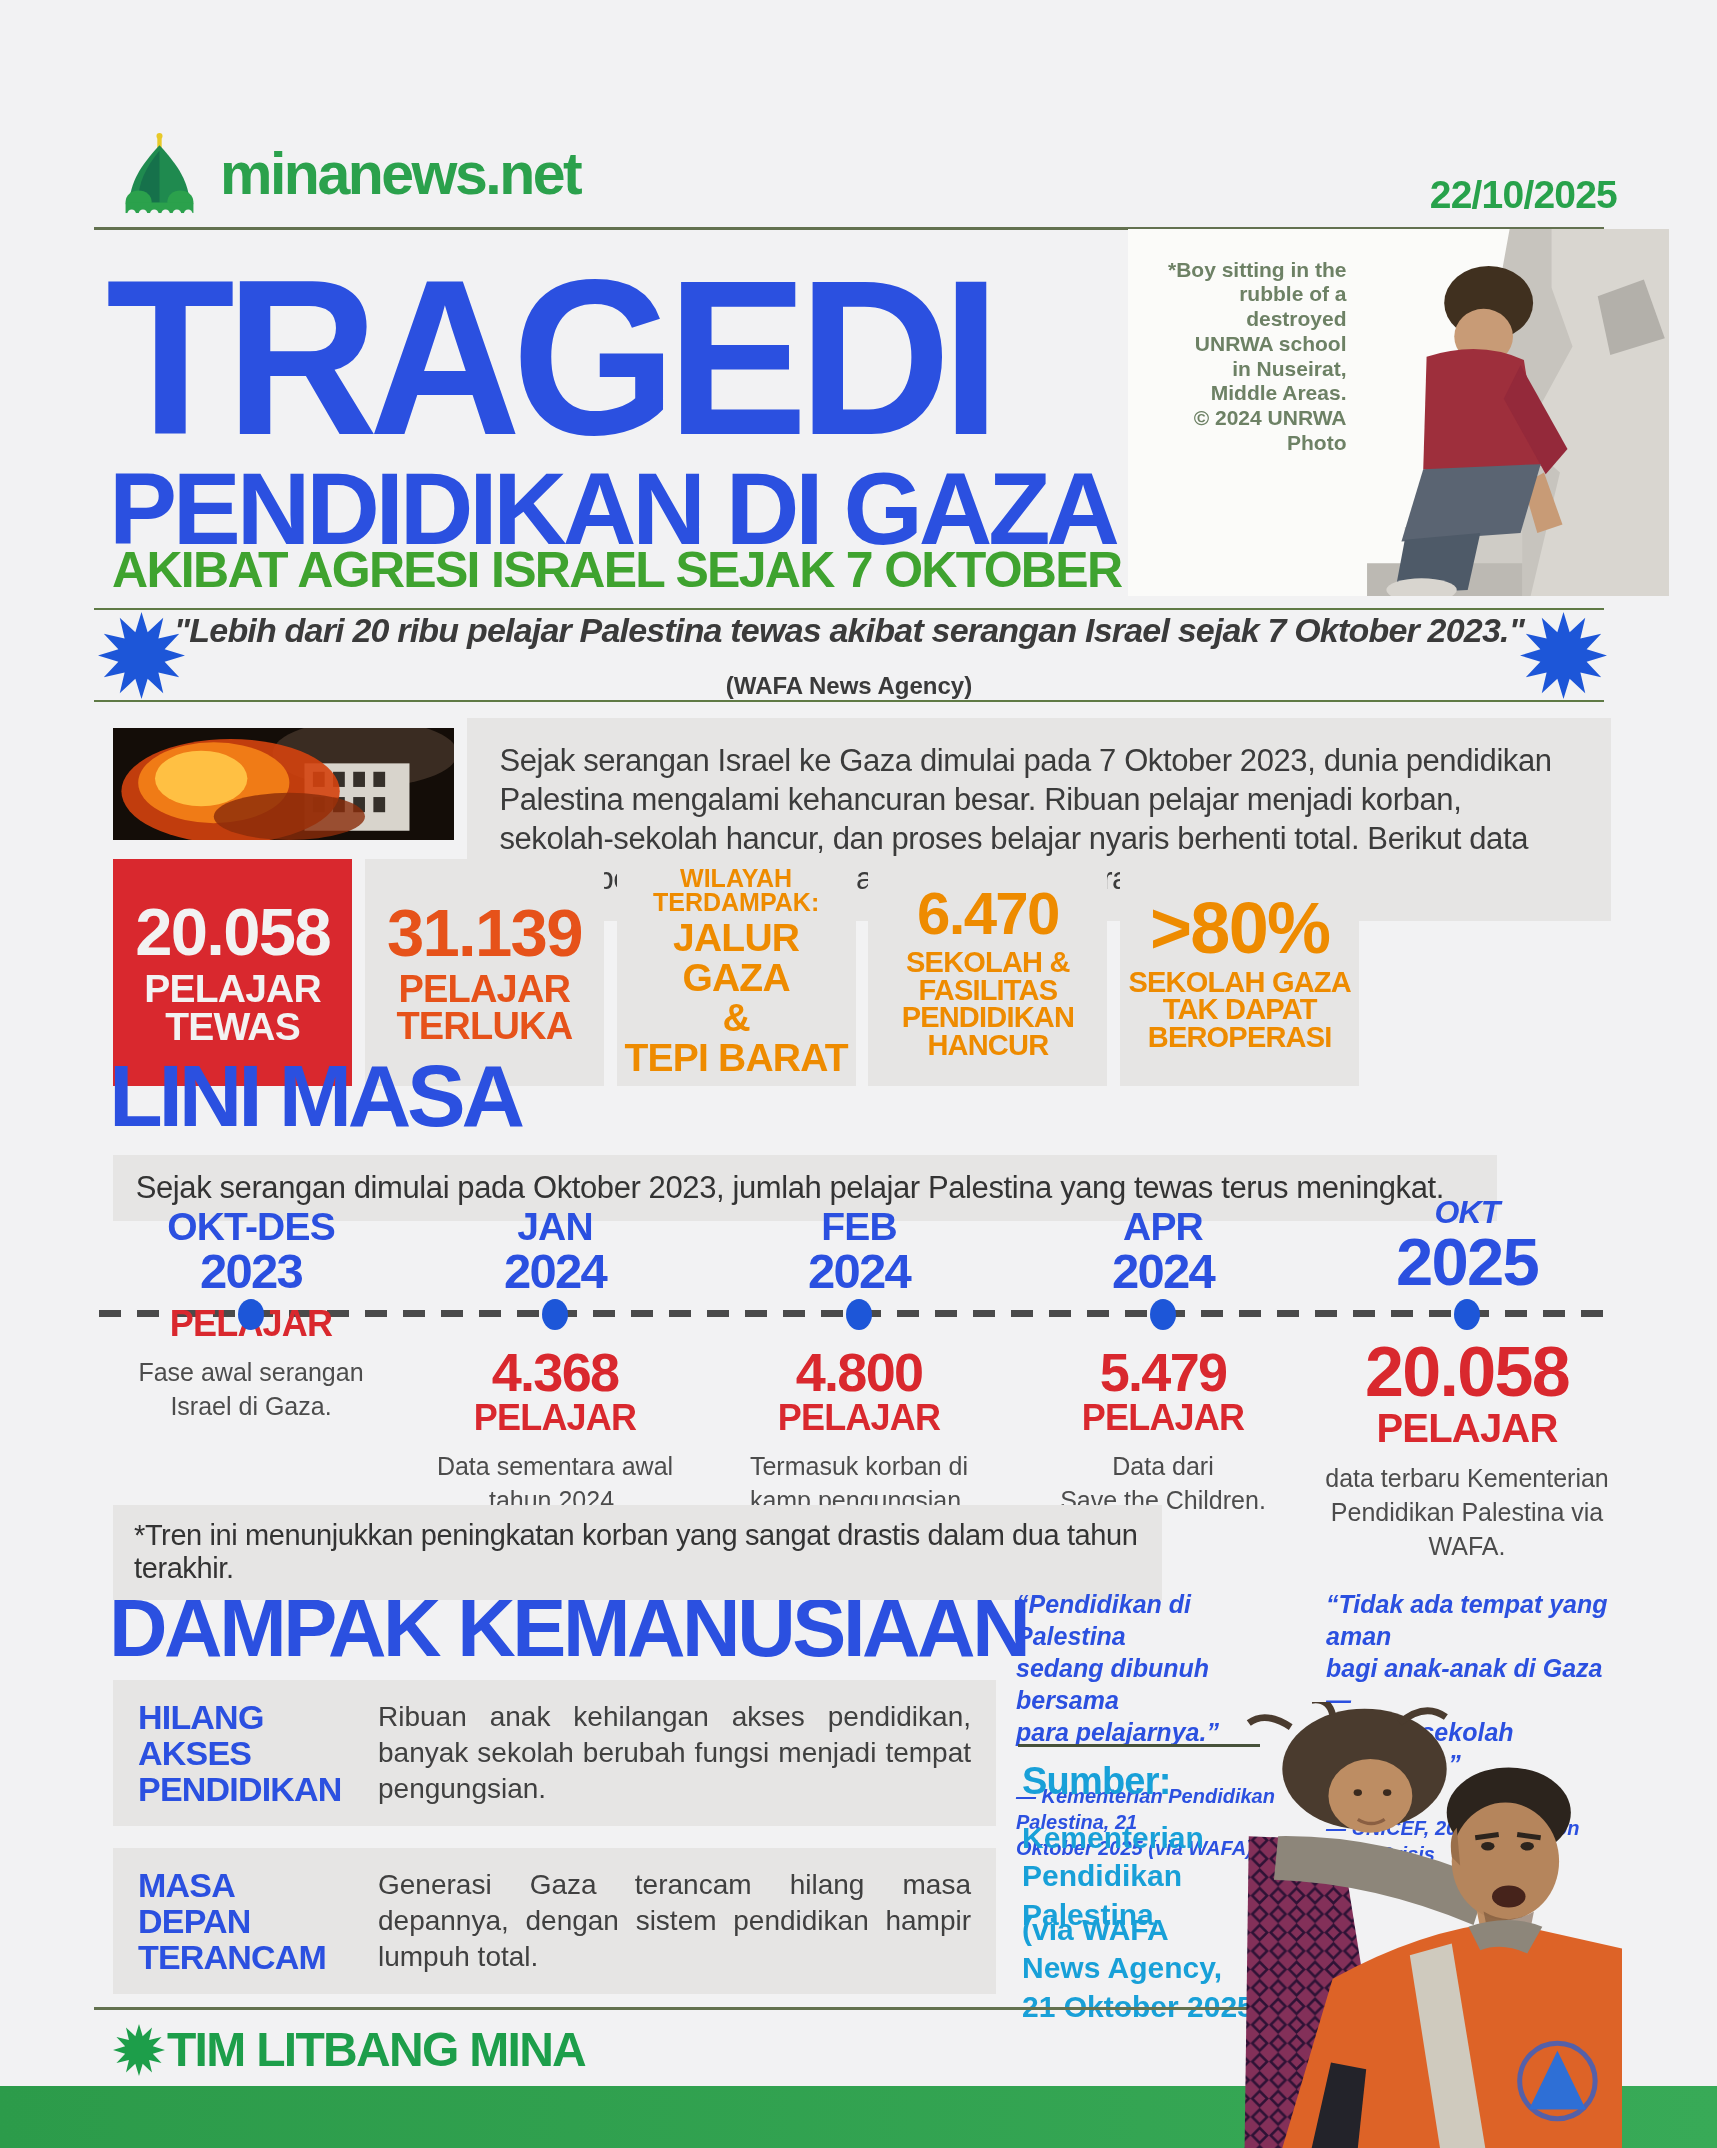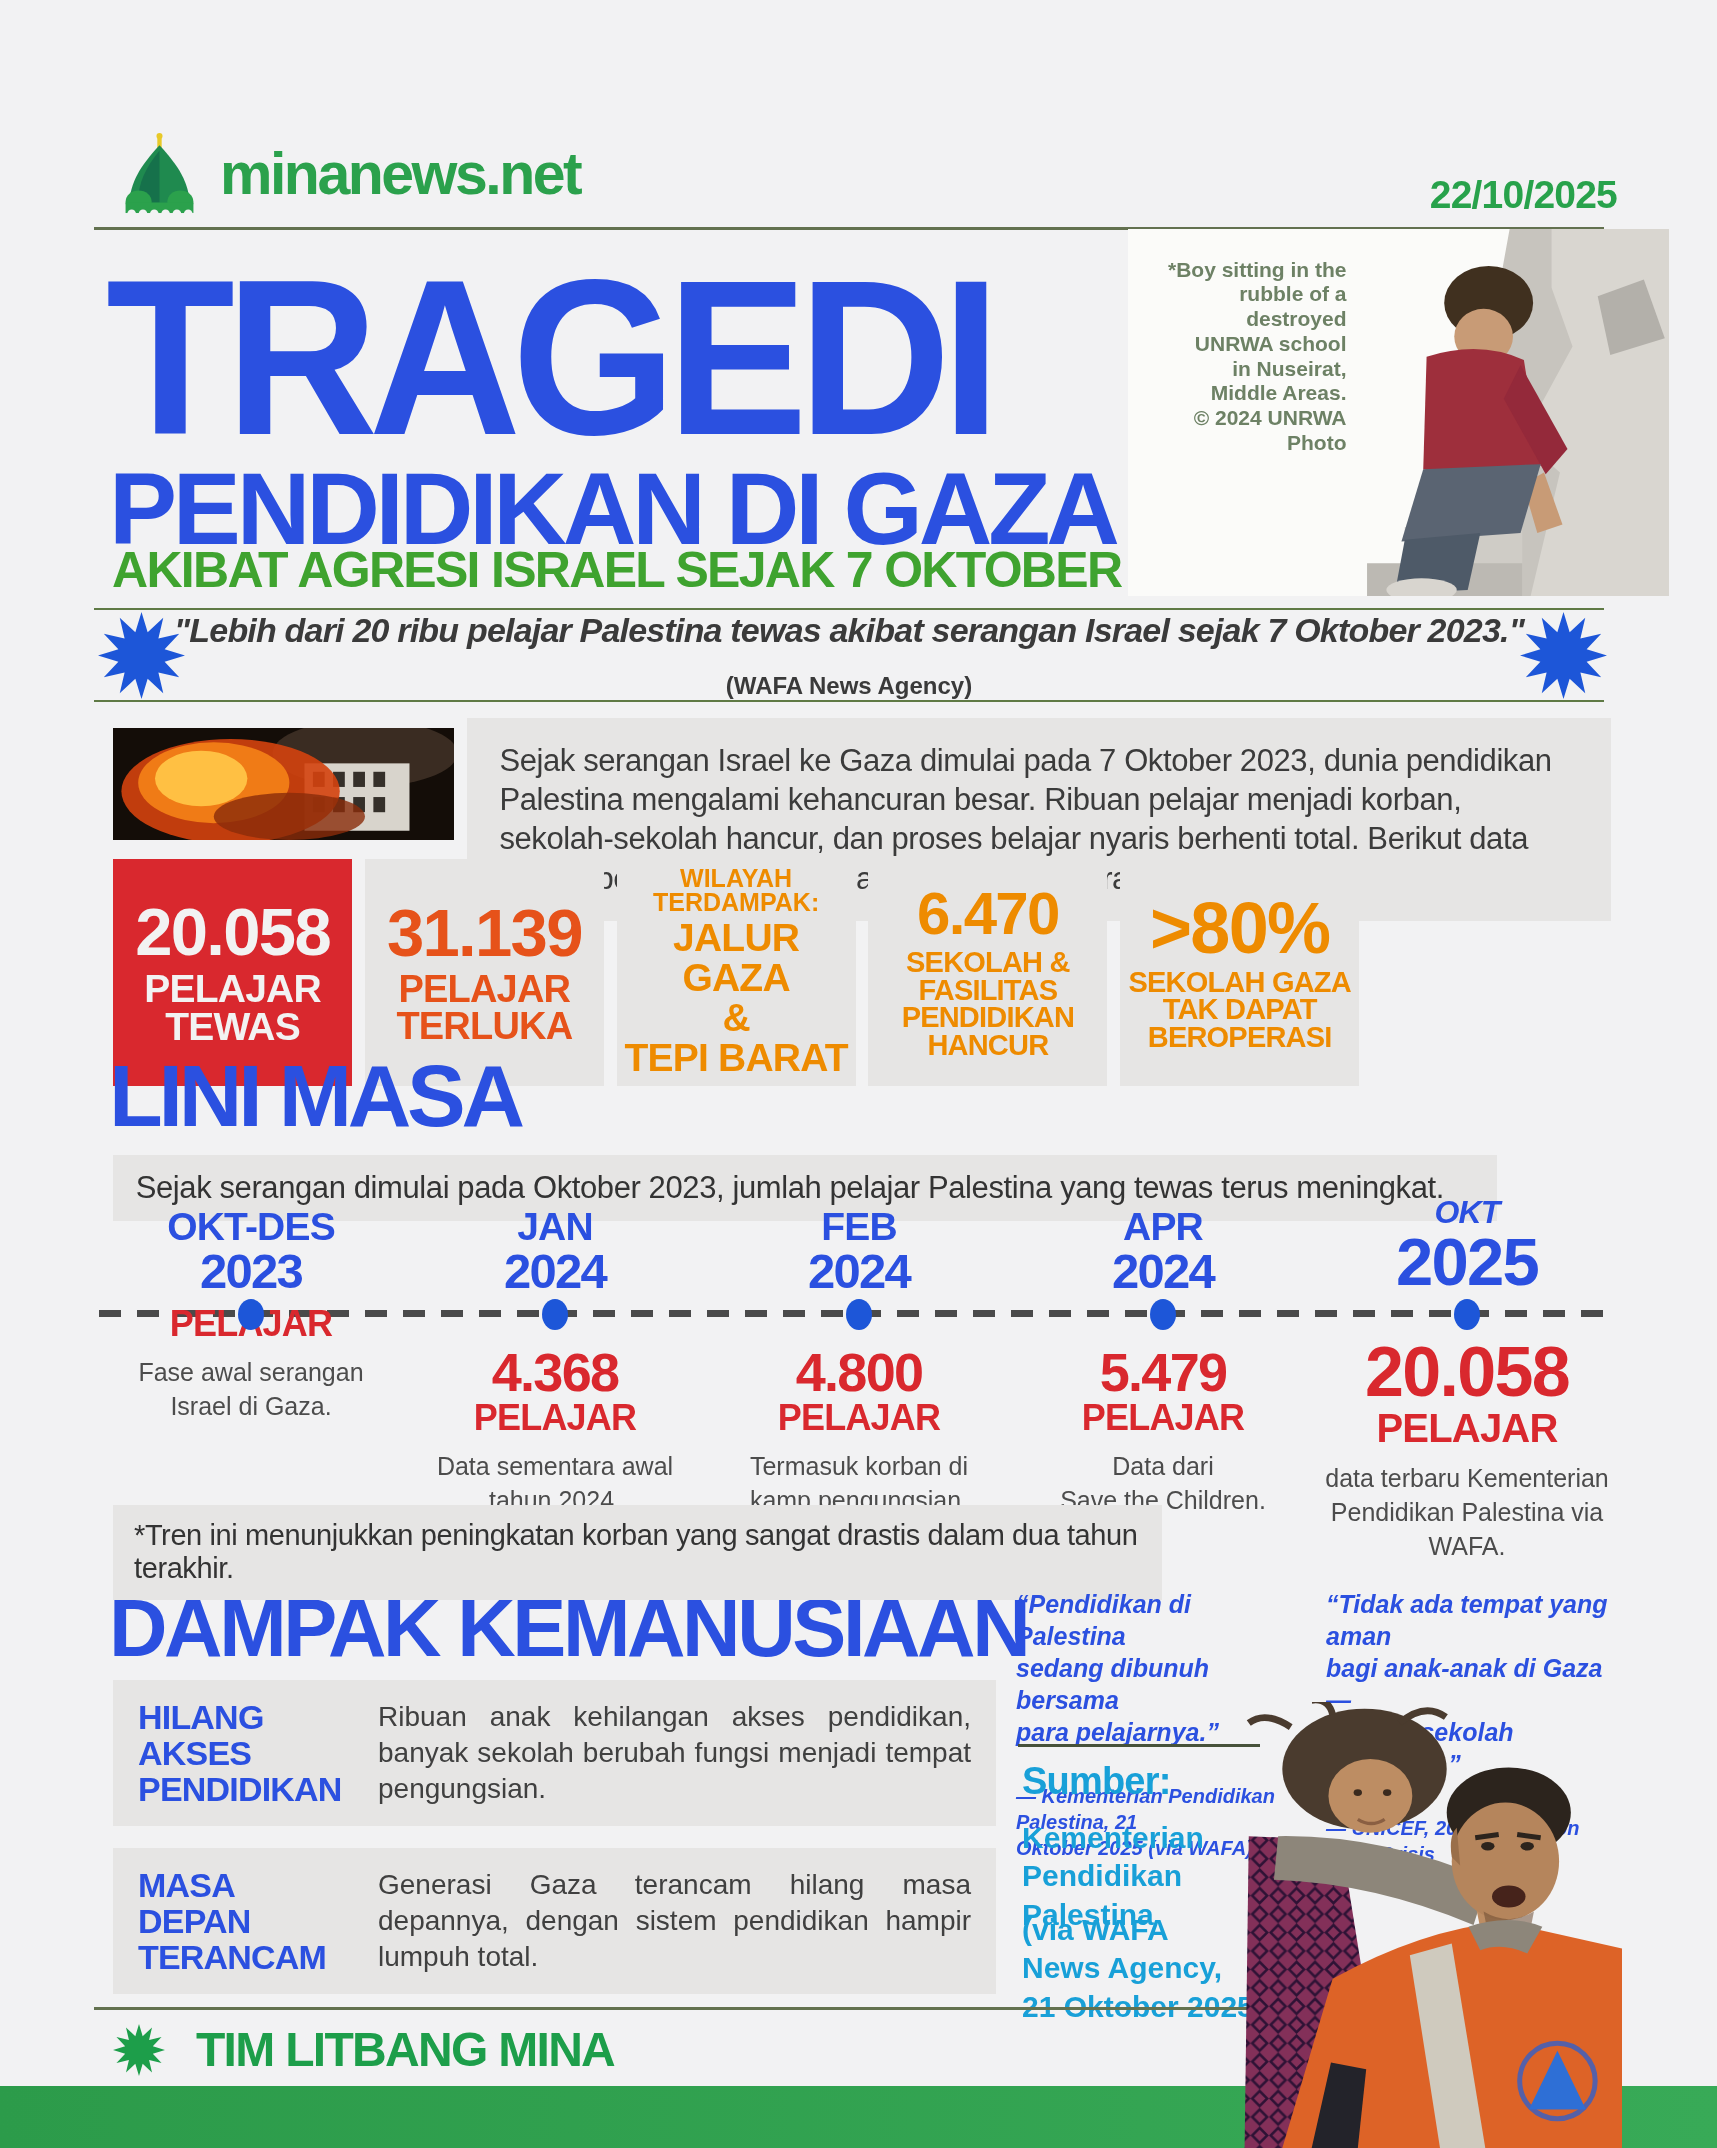--- a/index.html
+++ b/index.html
@@ -105,21 +105,21 @@
   .q1 { left:1016px; top:1588px; } .q2 { left:1326px; top:1588px; width:295px; }
   .q-text { font-size:25px; font-weight:700; font-style:italic; color:#2b50e0; line-height:1.28; }
   .q-src  { margin-top:35px; font-size:20px; font-weight:700; font-style:italic; color:#2b50e0; line-height:1.3; }
   .divider1 { left:1018px; top:1744px; width:242px; height:2.5px; background:#47523a; }
   .sumber-label { left:1022px; top:1760px; font-size:38px; font-weight:700; color:#18a0d8; letter-spacing:-0.8px; }
   .sumber-l1 { left:1022px; top:1819px; font-size:30px; font-weight:700; color:#18a0d8; line-height:1.28; }
   .sumber-l2 { left:1022px; top:1911px; font-size:30px; font-weight:700; color:#18a0d8; line-height:1.28; }
 
   
   .rule-bottom { left:94px; top:2007px; width:1510px; z-index:1; }
-  .credit { left:113px; top:2022px; display:flex; align-items:center; gap:31px; z-index:1; }
+  .credit { left:113px; top:2022px; display:flex; align-items:center; gap:2px; z-index:1; }
   .credit-star { width:52px; height:52px; }
   .credit-text { font-size:48px; font-weight:700; color:#1d9e4a; letter-spacing:-1.7px; }
   .green-bar { left:0; top:2086px; width:1718px; height:62px;
                background:linear-gradient(90deg,#2c9b4a,#38aa57); z-index:2; }
   .rescue { left:1232px; top:1702px; width:390px; height:446px; z-index:3; }
   .rescue svg { display:block; width:100%; height:100%; }
 </style>
 </head>
 <body>
 

